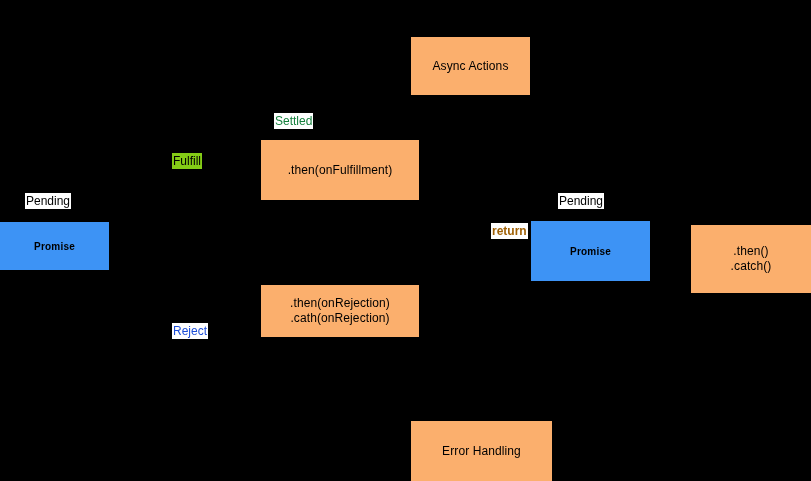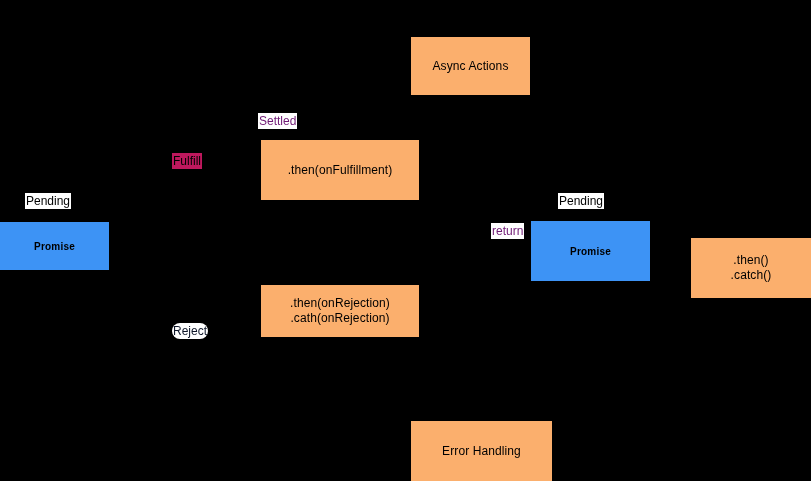--- a/index.html
+++ b/index.html
@@ -78,26 +78,26 @@
       <div class="connector" style="left: 340px; top: 450px; width: 71px; height: 1px;"></div>
       <div class="connector" style="left: 419px; top: 315px; width: 112px; height: 1px;"></div>
       <div class="connector" style="left: 650px; top: 251px; width: 41px; height: 1px;"></div>
     </div>
 
   <div id="node-layer">
       <div class="node orange" style="left: 411px; top: 1px; width: 119px; height: 58px; background: rgb(251, 175, 109); margin-top: 36px;"><span class="line">Async Actions</span></div>
       <div class="node orange" style="left: 261px; top: 140px; width: 158px; height: 60px; background: rgb(251, 175, 109);"><span class="line">.then(onFulfillment)</span></div>
       <div class="node blue" style="left: 0px; top: 222px; width: 109px; height: 48px; background: rgb(61, 147, 245);"><span class="line">Promise</span></div>
       <div class="node blue" style="left: 531px; top: 221px; width: 119px; height: 60px; background: rgb(61, 147, 245);"><span class="line">Promise</span></div>
-      <div class="node orange" style="left: 691px; top: 238px; width: 120px; height: 60px; background: rgb(251, 175, 109);"><span class="line">.then()</span><span class="line">.catch()</span></div>
+      <div class="node orange" style="left: 691px; top: 225px; width: 120px; height: 68px; background: rgb(251, 175, 109);"><span class="line">.then()</span><span class="line">.catch()</span></div>
       <div class="node orange" style="left: 261px; top: 285px; width: 158px; height: 52px; background: rgb(251, 175, 109);"><span class="line">.then(onRejection)</span><span class="line">.cath(onRejection)</span></div>
       <div class="node orange" style="left: 411px; top: 421px; width: 141px; height: 60px; background: rgb(251, 175, 109);"><span class="line">Error Handling</span></div>
     </div>
 
   <div id="label-layer">
-      <div class="edge-label" style="left: 258px; top: 113px; background: rgb(255, 255, 255); color: #701a75;">Settled</div>
-      <div class="edge-label" style="left: 172px; top: 153px; background: #be185d; color: rgb(0, 0, 0);">Fulfill</div>
+      <div class="edge-label" style="left: 274px; top: 113px; background: rgb(255, 255, 255); color: #15803d;">Settled</div>
+      <div class="edge-label" style="left: 172px; top: 153px; background: #84cc16; color: rgb(0, 0, 0);">Fulfill</div>
       <div class="edge-label" style="left: 25px; top: 193px; background: rgb(255, 255, 255); color: rgb(0, 0, 0);">Pending</div>
       <div class="edge-label" style="left: 558px; top: 193px; background: rgb(255, 255, 255); color: rgb(0, 0, 0);">Pending</div>
-      <div class="edge-label" style="left: 491px; top: 223px; background: rgb(255, 255, 255); color: #701a75;">return</div>
-      <div class="edge-label" style="left: 172px; top: 323px; background: rgb(255, 255, 255); color: #0f172a; border-radius: 8px;">Reject</div>
+      <div class="edge-label" style="left: 491px; top: 223px; background: rgb(255, 255, 255); color: #a16207; font-weight: bold;">return</div>
+      <div class="edge-label" style="left: 172px; top: 323px; background: rgb(255, 255, 255); color: #1d4ed8;">Reject</div>
     </div>
 </div>
 
 </body></html>

